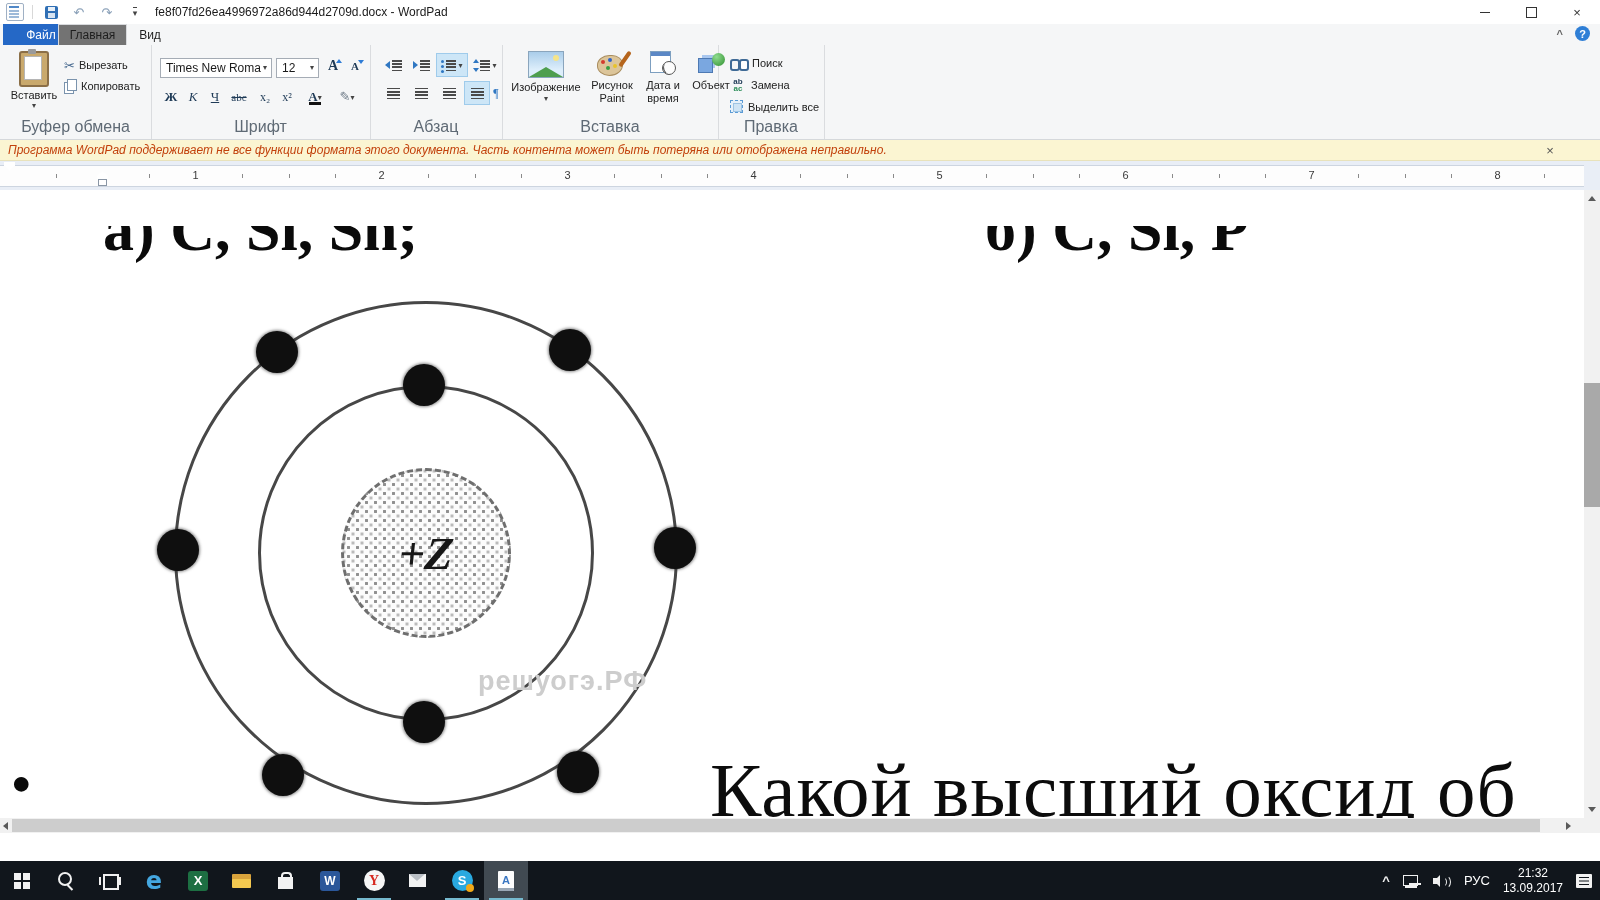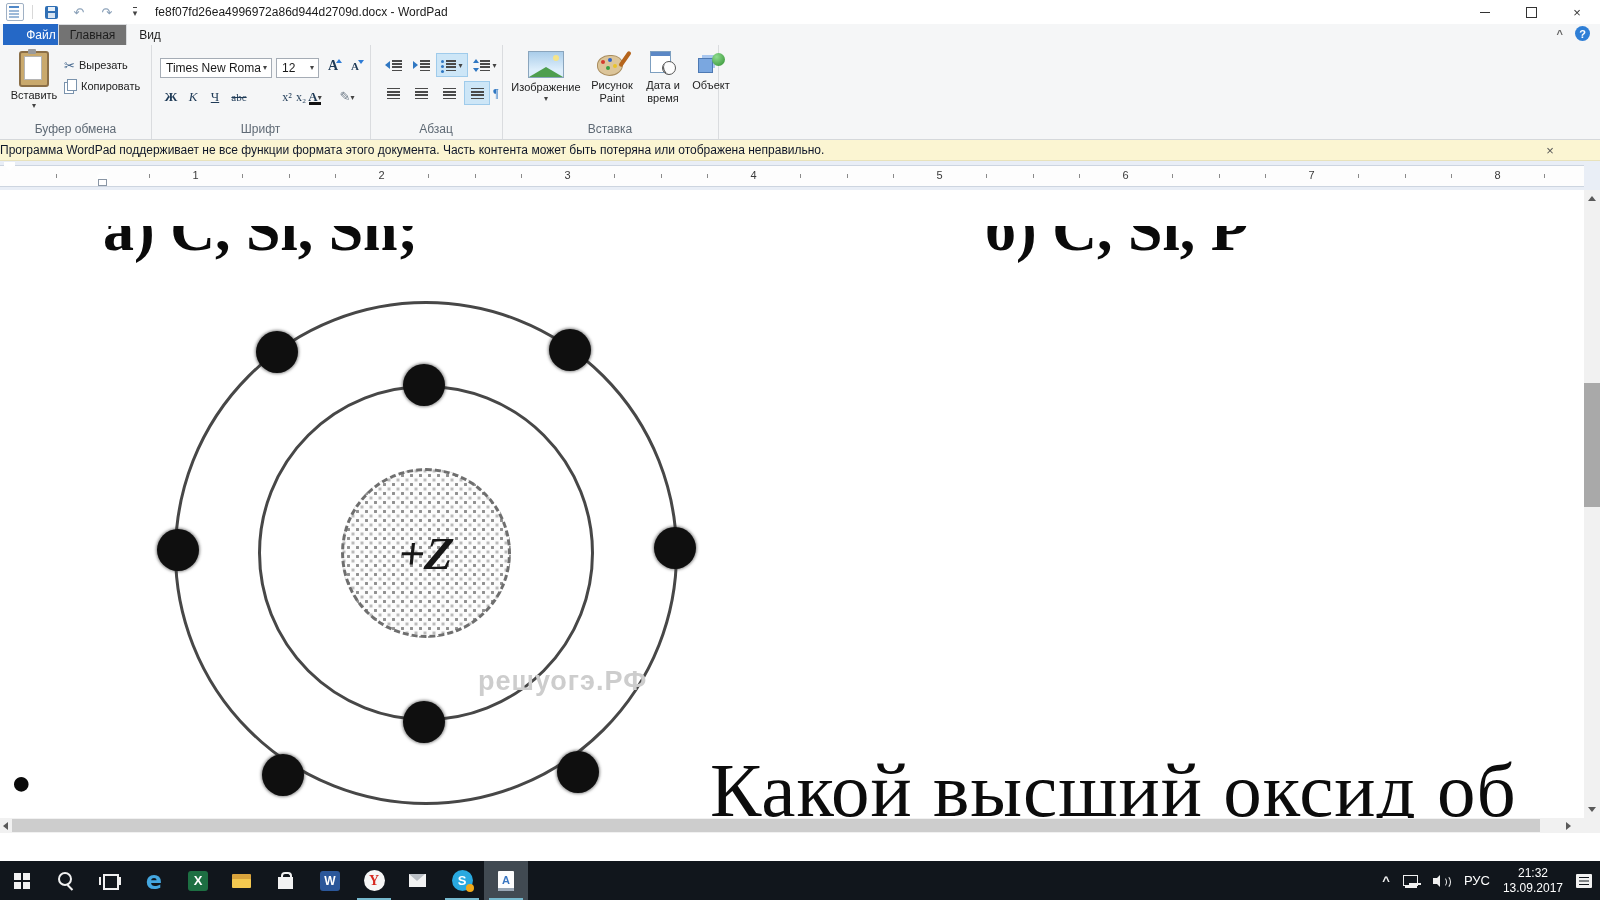--- a/index.html
+++ b/index.html
@@ -33,21 +33,21 @@
   .tab-file{left:3px;width:76px;background:#2568c6;color:#fff;}
   .tab-home{left:58px;width:69px;background:#737373;border:1px solid #d8dadd;border-bottom:none;box-sizing:border-box;}
   .tab-view{left:130px;width:40px;}
   .tabs-right{position:absolute;right:10px;top:2px;display:flex;align-items:center;gap:12px;}
   .collapse-chev{font-size:11px;font-weight:bold;color:#666;}
   .help-circle{width:15px;height:15px;border-radius:50%;background:#2f7fd6;color:#fff;font-size:11px;font-weight:bold;display:flex;align-items:center;justify-content:center;}
 
   
   .ribbon{position:absolute;left:0;top:45px;width:1600px;height:95px;background:#f5f6f7;border-bottom:1px solid #d5d8db;box-sizing:border-box;}
   .rgroup{position:absolute;top:0;height:94px;border-right:1px solid #dadcdf;}
-  .glabel{position:absolute;bottom:3px;left:0;right:0;text-align:center;font-size:12px;color:#5f6a75;}
+  .glabel{position:absolute;bottom:3px;left:0;right:0;text-align:center;font-size:16px;color:#5f6a75;}
   .g-clip{left:0;width:151px;} .g-font{left:151px;width:219px;} .g-para{left:370px;width:132px;}
   .g-ins{left:502px;width:216px;} .g-edit{left:718px;width:106px;}
 
   .bigbtn{position:absolute;display:flex;flex-direction:column;align-items:center;font-size:11px;color:#222;}
   .ic-paste{width:26px;height:32px;border:2px solid #8b6f47;border-radius:3px;background:#c9a96d;position:relative;margin-bottom:2px;}
   .ic-paste::before{content:"";position:absolute;left:7px;top:-4px;width:8px;height:5px;background:#9b9b9b;border-radius:1px;}
   .ic-paste::after{content:"";position:absolute;left:3px;top:3px;width:16px;height:22px;background:#fff;border:1px solid #b5b5b5;}
   .ddcaret{font-size:8px;color:#444;line-height:1;margin-top:1px;}
   .smallbtn{position:absolute;display:flex;align-items:center;gap:4px;font-size:11px;color:#222;height:18px;}
   .ic-cut{font-size:13px;color:#47698f;line-height:1;}
@@ -101,21 +101,21 @@
   .ic-find{width:17px;height:12px;position:relative;}
   .ic-find::before{content:"";position:absolute;left:0;top:2px;width:6px;height:8px;border:2px solid #3f6a96;border-radius:3px;box-shadow:9px 0 0 -2px #fff;}
   .ic-find::after{content:"";position:absolute;left:9px;top:2px;width:6px;height:8px;border:2px solid #3f6a96;border-radius:3px;}
   .ic-replace{width:16px;height:14px;position:relative;font-size:8px;font-weight:bold;color:#1f3b57;line-height:7px;}
   .ic-replace .r2{color:#2e8f5b;}
   .ic-selall{width:13px;height:13px;border:1px dashed #5b9bd5;background:#e7f1fa;box-sizing:border-box;}
   .ic-selall::before{content:"";display:block;margin:2px;width:7px;height:7px;background:#cfe4f5;border:1px solid #9ec4e4;}
 
   
   .warnbar{position:absolute;left:0;top:140px;width:1600px;height:21px;background:#fbf5d2;border-bottom:1px solid #e8e2bb;display:flex;align-items:center;box-sizing:border-box;}
-  .warnbar .msg{font-size:12px;color:#0f172a;flex:1;white-space:nowrap;overflow:hidden;}
+  .warnbar .msg{font-size:12px;color:#c2410c;padding-left:8px;flex:1;white-space:nowrap;overflow:hidden;font-style:italic;}
   .warnclose{width:28px;height:20px;font-size:13px;color:#555;display:flex;align-items:center;justify-content:center;margin-right:36px;}
 
   
   .rulerband{position:absolute;left:0;top:161px;width:1600px;height:29px;background:#e9eef6;}
   .rulerstrip{position:absolute;left:0;top:4px;width:1584px;height:20px;background:#fdfdfd;border-top:1px solid #cdd5e0;border-bottom:1px solid #cdd5e0;}
   .rtick{position:absolute;top:8px;width:1px;height:4px;background:#8a8a8a;}
   .rnum{position:absolute;top:3px;transform:translateX(-50%);font-size:11px;color:#3a3a3a;}
   .mk-firstline{position:absolute;left:4px;top:1px;width:11px;height:9px;background:#fff;filter:drop-shadow(0 0 1px #7b8794);clip-path:polygon(0 0,100% 0,100% 45%,50% 100%,0 45%);}
   .mk-hang{position:absolute;left:97px;top:10px;width:11px;height:8px;background:#fff;filter:drop-shadow(0 0 1px #7b8794);clip-path:polygon(50% 0,100% 55%,100% 100%,0 100%,0 55%);}
   .mk-left{position:absolute;left:98px;top:18px;width:9px;height:7px;background:#fff;border:1px solid #8a96a5;box-sizing:border-box;}
@@ -287,21 +287,21 @@
           <span class="carup"></span>
         </button>
       <button class="fbtn fb-shrink" style="left:194px;top:11px;">
           <span>A</span>
           <span class="cardn"></span>
         </button>
       <button class="fbtn fb-bold" style="left:10px;top:42px;">Ж</button>
       <button class="fbtn fb-italic" style="left:32px;top:42px;">К</button>
       <button class="fbtn fb-underline" style="left:54px;top:42px;">Ч</button>
       <button class="fbtn fb-strike" style="left:76px;top:42px;width:24px;">abc</button>
-      <button class="fbtn fb-sub" style="left:104px;top:42px;margin-left:36px;">x₂</button>
+      <button class="fbtn fb-sub" style="left:104px;top:42px;">x₂</button>
       <button class="fbtn fb-sup" style="left:126px;top:42px;">x²</button>
       <button class="fbtn" style="left:150px;top:42px;width:28px;">
         <span class="colorA">A</span>
         <span class="ddcaret">▾</span>
       </button>
       <button class="fbtn" style="left:182px;top:42px;width:28px;">
         <span class="ic-pen">✎</span>
         <span class="ddcaret">▾</span>
       </button>
       <div class="glabel">Шрифт</div>
@@ -360,20 +360,35 @@
         <span class="ic-date"></span>
         <span>Дата и время</span>
       </button>
       <button class="insbtn" style="left:186px;width:46px;">
         <span class="ic-object"></span>
         <span>Объект</span>
       </button>
       <div class="glabel">Вставка</div>
     </div>
 
+    <div class="rgroup g-edit">
+      <button class="ebtn" style="left:12px;top:9px;">
+        <span class="ic-find"></span>
+        <span>Поиск</span>
+      </button>
+      <button class="ebtn" style="left:12px;top:31px;">
+        <span class="ic-replace"><span>ab</span><br><span class="r2">ac</span></span>
+        <span>Замена</span>
+      </button>
+      <button class="ebtn" style="left:12px;top:53px;">
+        <span class="ic-selall"></span>
+        <span>Выделить все</span>
+      </button>
+      <div class="glabel">Правка</div>
+    </div>
   </div>
 
   <div class="warnbar">
     <span class="msg">Программа WordPad поддерживает не все функции формата этого документа. Часть контента может быть потеряна или отображена неправильно.</span>
     <button class="warnclose">
         <span>×</span>
       </button>
   </div>
 
   <div class="rulerband">

